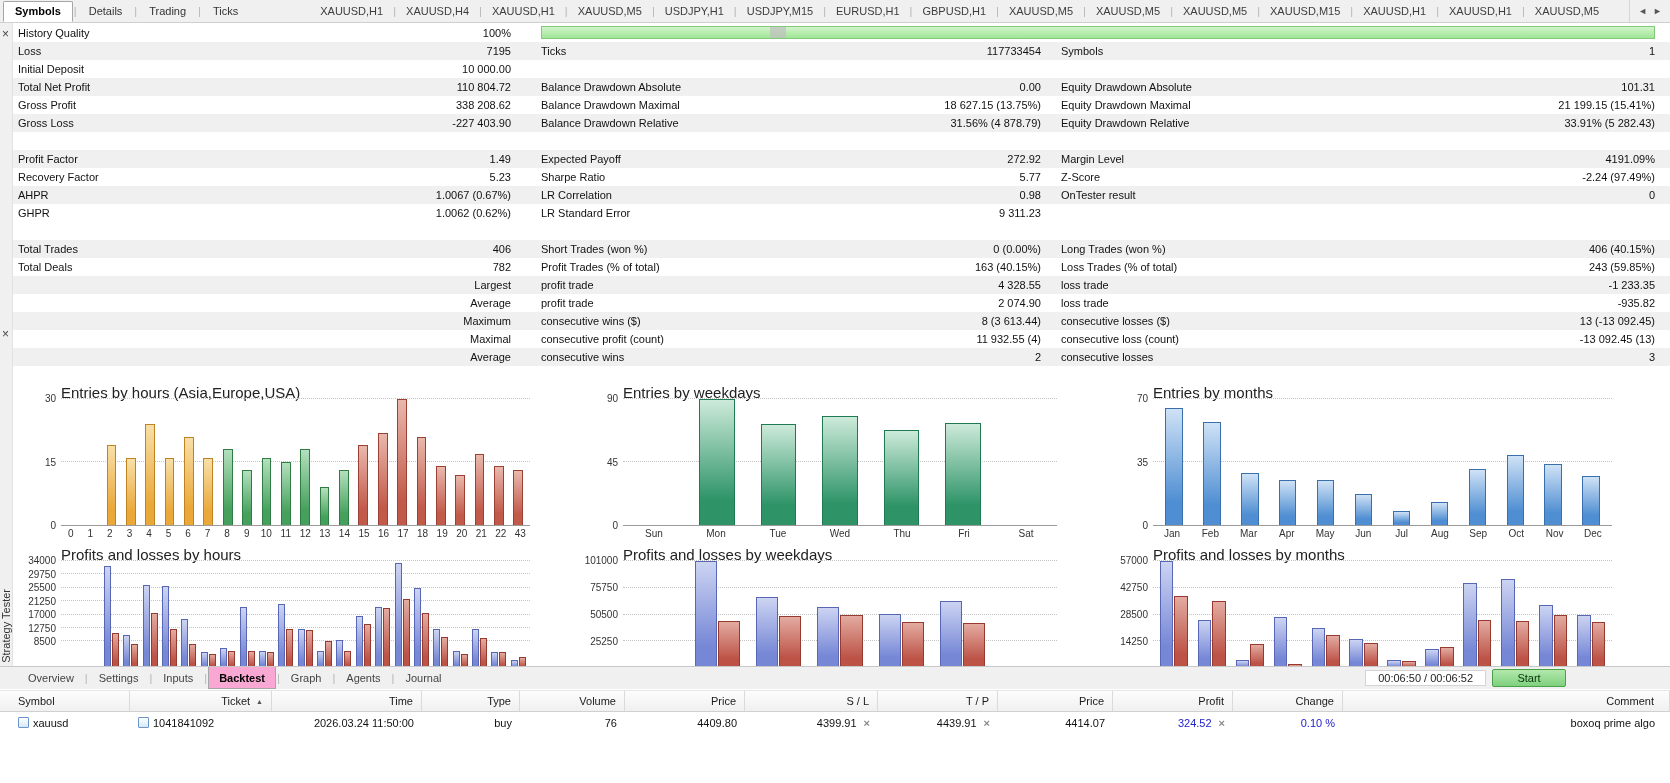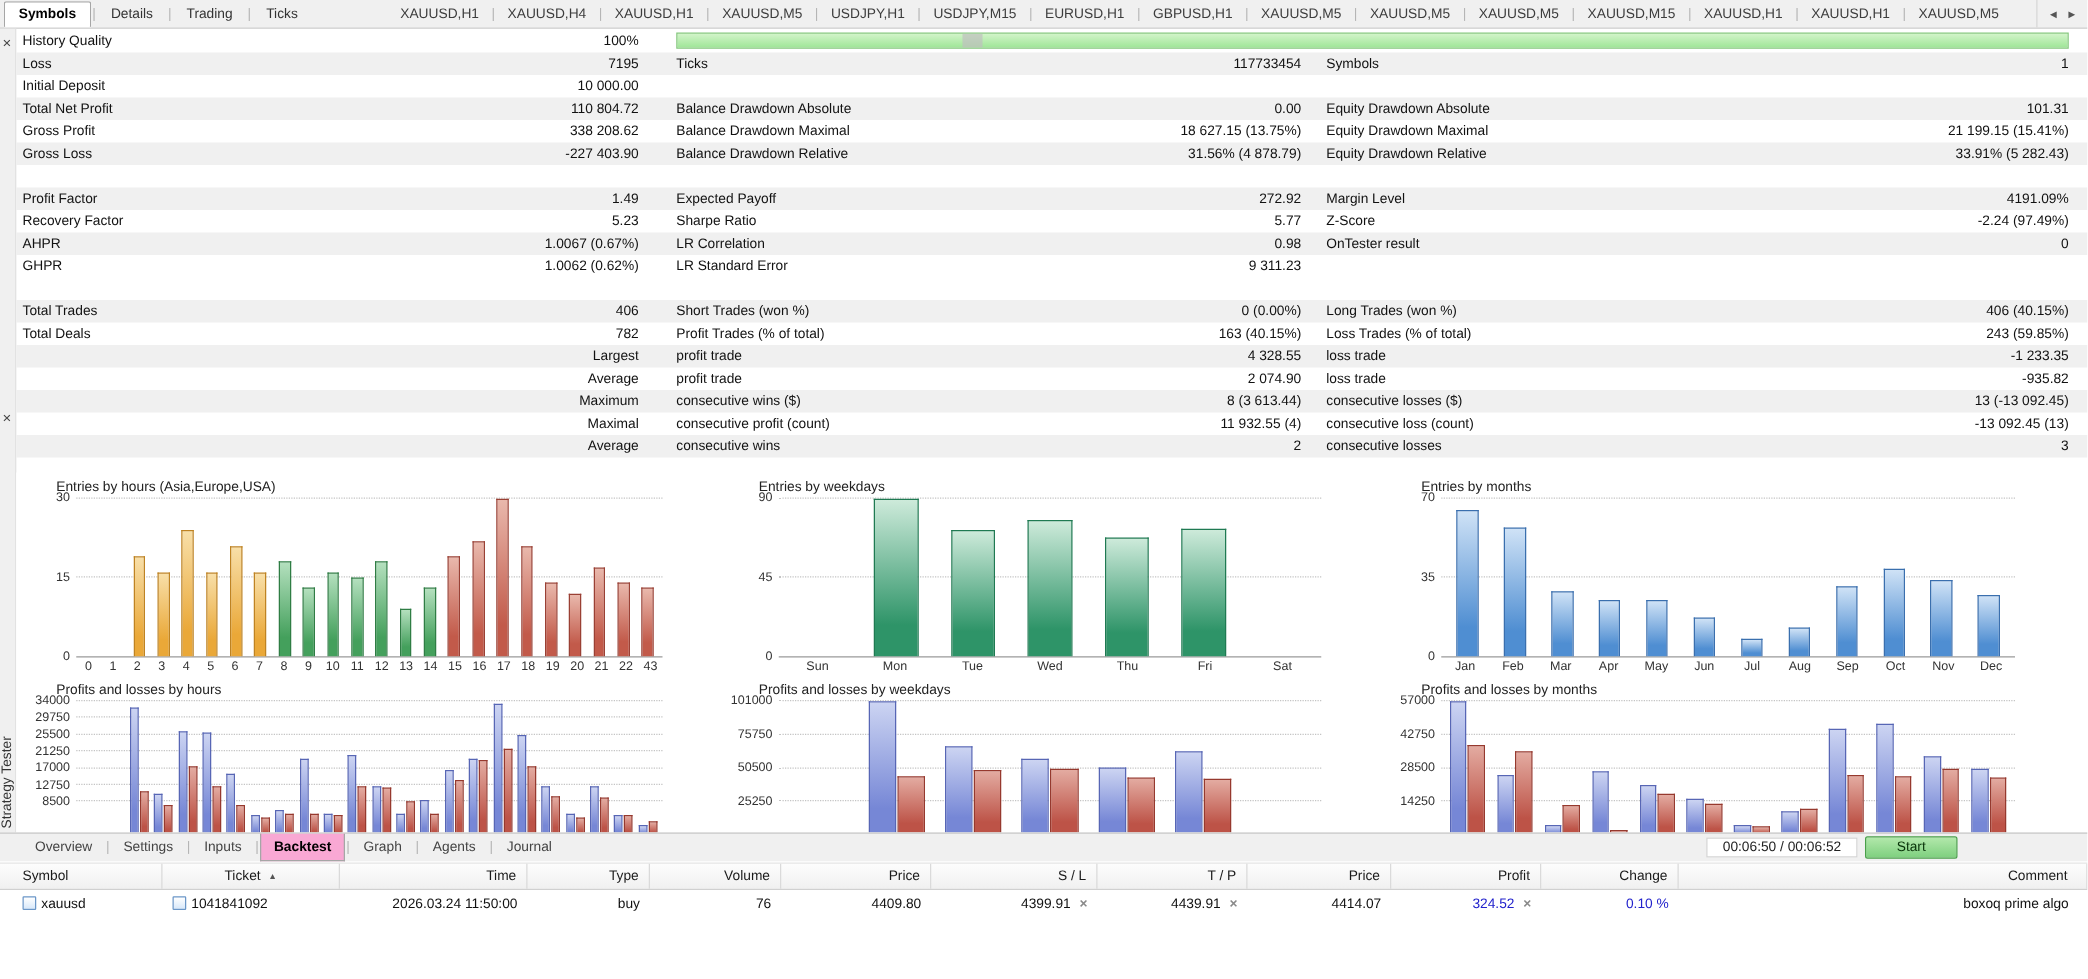--- a/index.html
+++ b/index.html
@@ -47,21 +47,21 @@
 
   
   #charts{position:absolute;left:13px;top:378px;width:1657px;height:288px;overflow:hidden;background:#fff}
   .chart{position:absolute;background:#fff}
   #chart0{left:10px;top:6px;width:515px}
   #chart1{left:572px;top:6px;width:480px}
   #chart2{left:1102px;top:6px;width:505px}
   #chart3{left:10px;top:168px;width:515px}
   #chart4{left:572px;top:168px;width:480px}
   #chart5{left:1102px;top:168px;width:505px}
-  .chart-title{font-size:11px;color:#222;margin-left:22px;height:15px;white-space:nowrap}
+  .chart-title{font-size:15px;color:#222;margin-left:38px;height:15px;white-space:nowrap}
   .chart-body{display:flex;position:relative}
   .row1 .chart-body{height:127px}
   .row2 .chart-body{height:108px}
   .y-axis{width:38px;position:relative;flex:none}
   .y-tick{position:absolute;right:5px;font-size:10px;line-height:10px;color:#333;white-space:nowrap}
   .plot{flex:1;position:relative;border-bottom:1px solid #9a9a9a;margin-right:8px}
   .gridline{position:absolute;left:0;right:0;height:0;border-top:1px dotted #c4c4c4}
   .slots{position:absolute;left:0;right:0;top:0;bottom:0;display:flex;align-items:flex-end;padding:0 2px}
   .slot{flex:1;height:100%;display:flex;align-items:flex-end;justify-content:center;gap:1px}
   .bar{border:1px solid;border-bottom:none;min-height:2px}
@@ -82,21 +82,21 @@
   .start-btn{width:74px;height:18px;margin:0 104px 0 6px;border:1px solid #48a048;
     font-family:inherit;font-size:11px;color:#093309;border-radius:2px;cursor:pointer}
 
   
   #tradetable{position:absolute;left:0;top:690px;width:1670px}
   .thead{display:flex;height:22px;background:linear-gradient(180deg,#fdfdfd,#f0f0f0);
     border-top:1px solid #e5e5e5;border-bottom:1px solid #d0d0d0}
   .th,.td{display:flex;align-items:center;gap:4px;padding:0 8px;white-space:nowrap;overflow:hidden;flex:none}
   .th{border-right:1px solid #dadada;color:#1a1a1a}
   .a-right{justify-content:flex-end}
-  .a-center{justify-content:center}
+  .a-center{justify-content:flex-end}
   .th:first-child,.td:first-child{padding-left:18px}
   .th:last-child,.td:last-child{padding-right:15px}
   .trow{display:flex;height:21px;background:#fff}
   .sort-arrow{font-size:7px;color:#555;margin-left:2px}
   .mini-icon{width:11px;height:11px;border:1px solid #6a96c8;border-radius:1px;flex:none;
     background:linear-gradient(180deg,#ffffff,#d8e8fa)}
   .x-btn{color:#8a8a8a;font-weight:700;margin-left:3px;cursor:pointer}
 </style>
 </head>
 <body>

